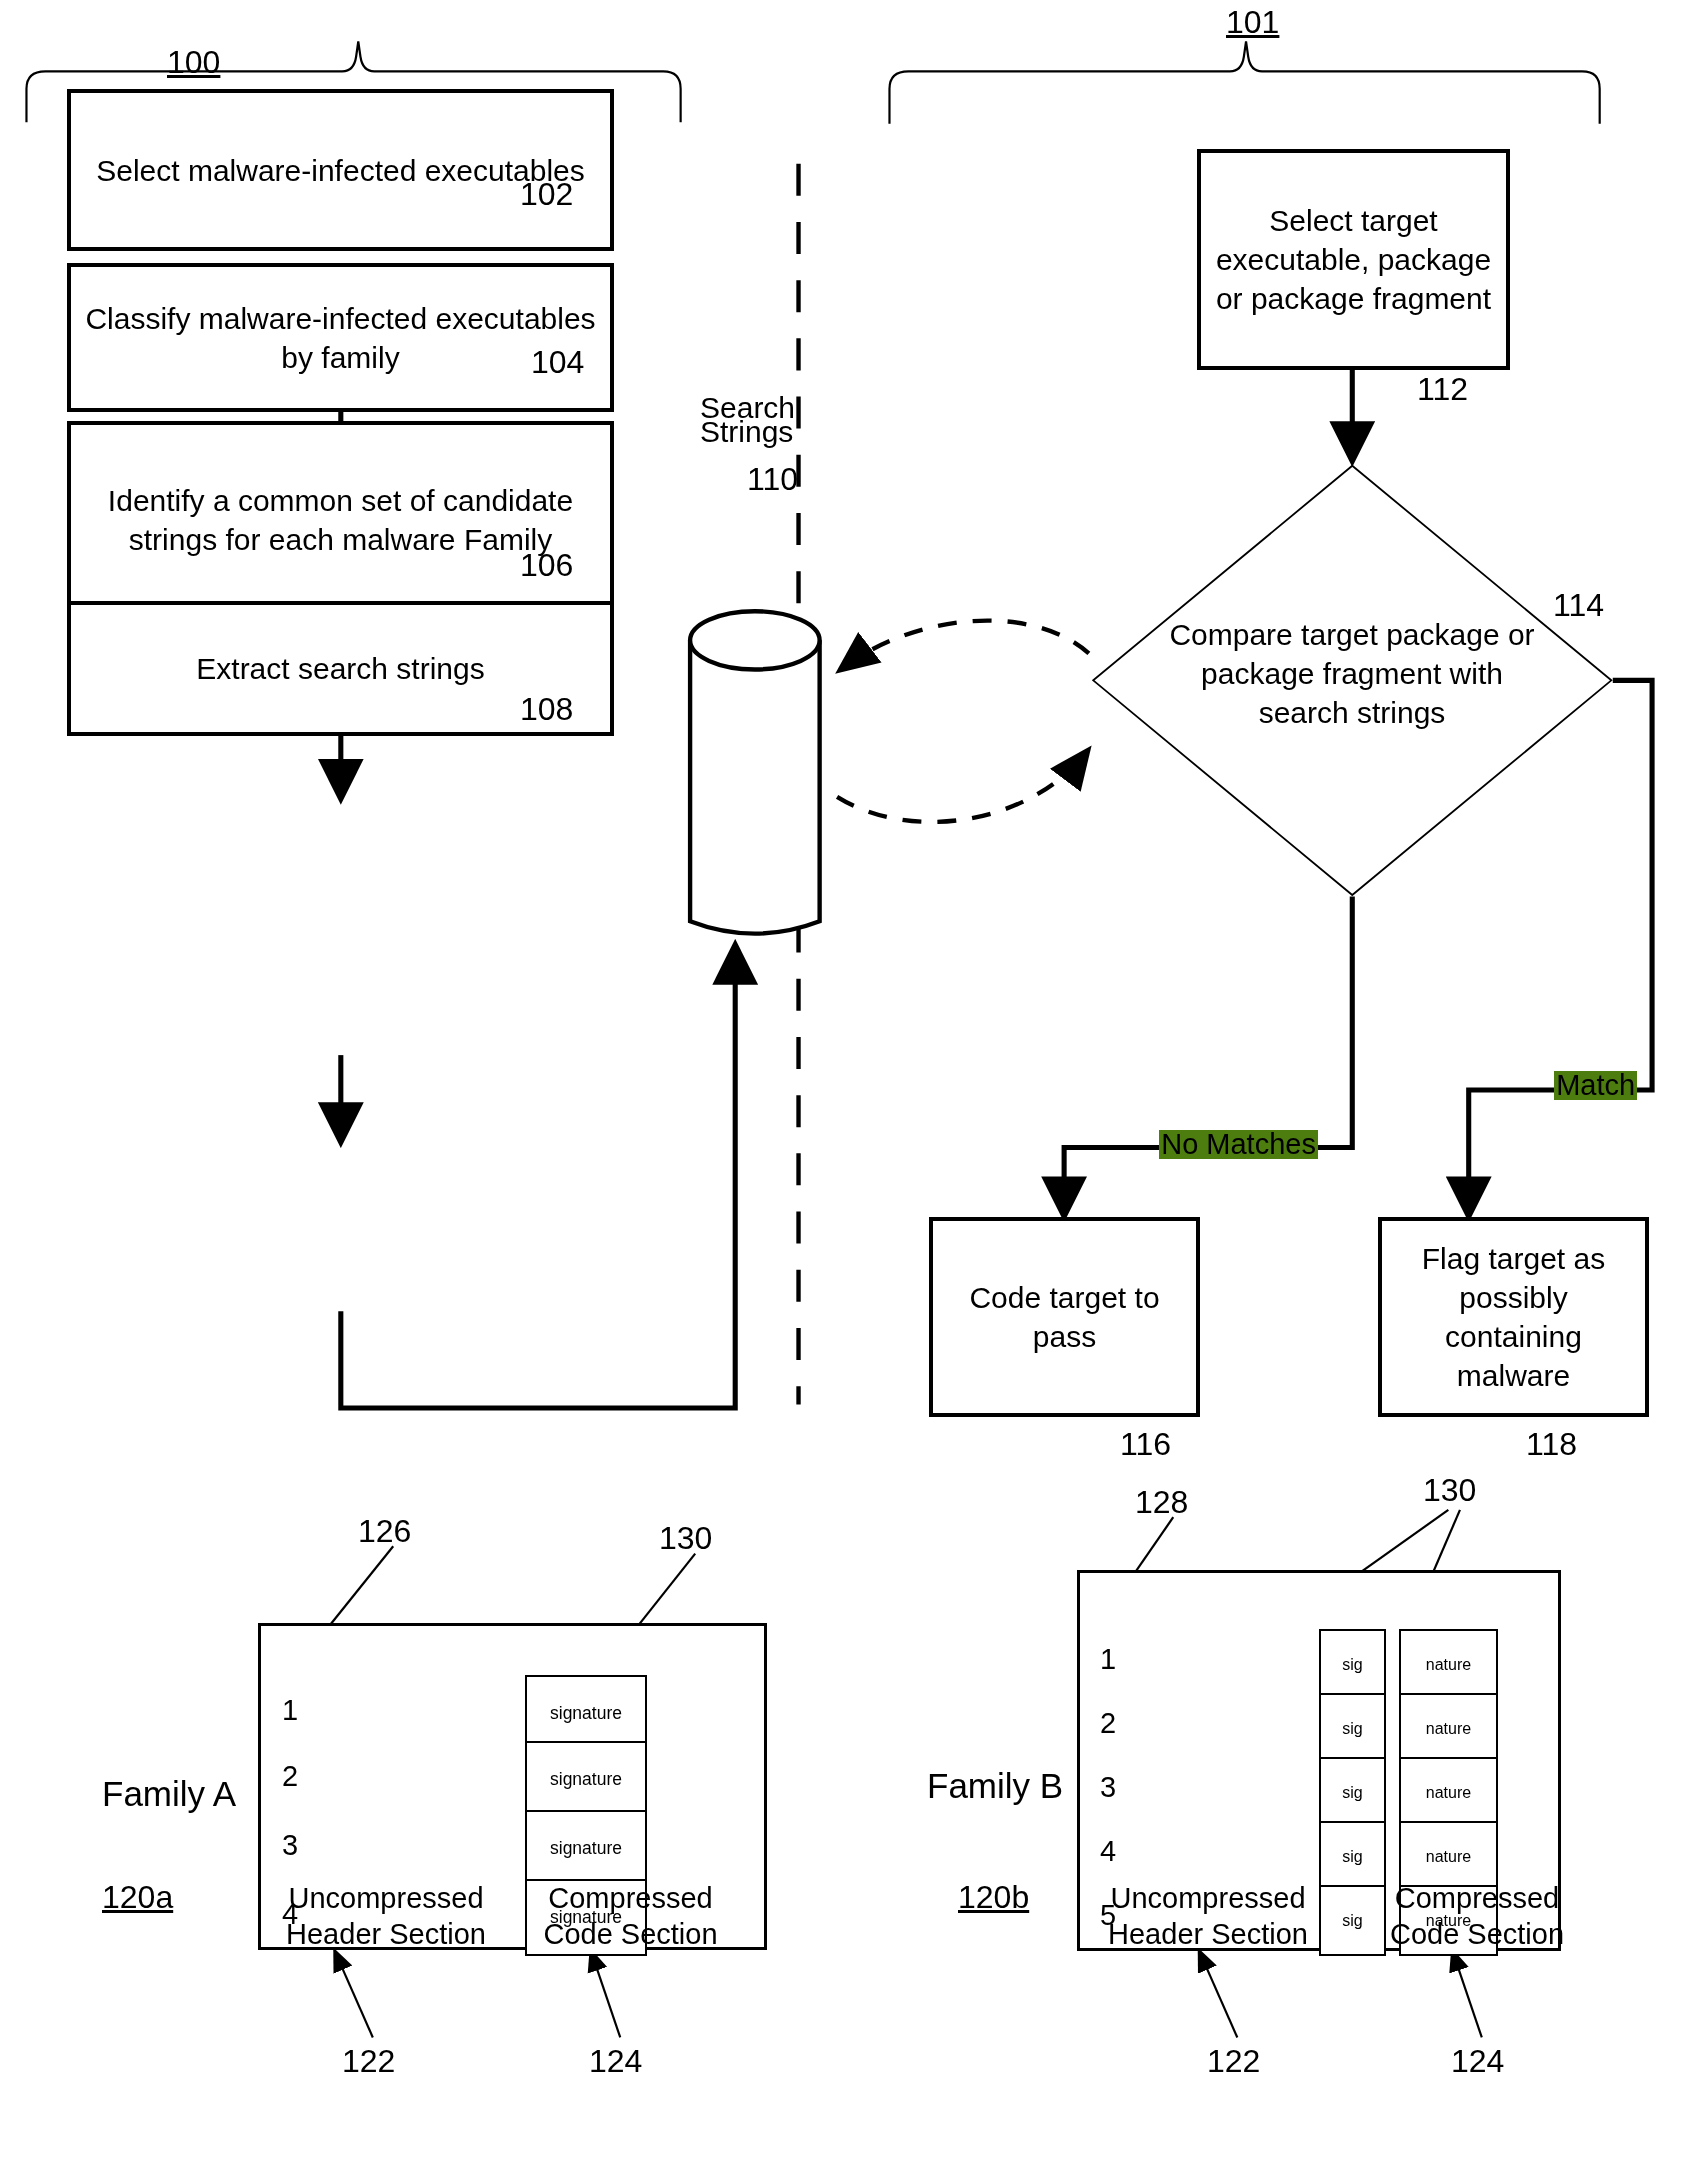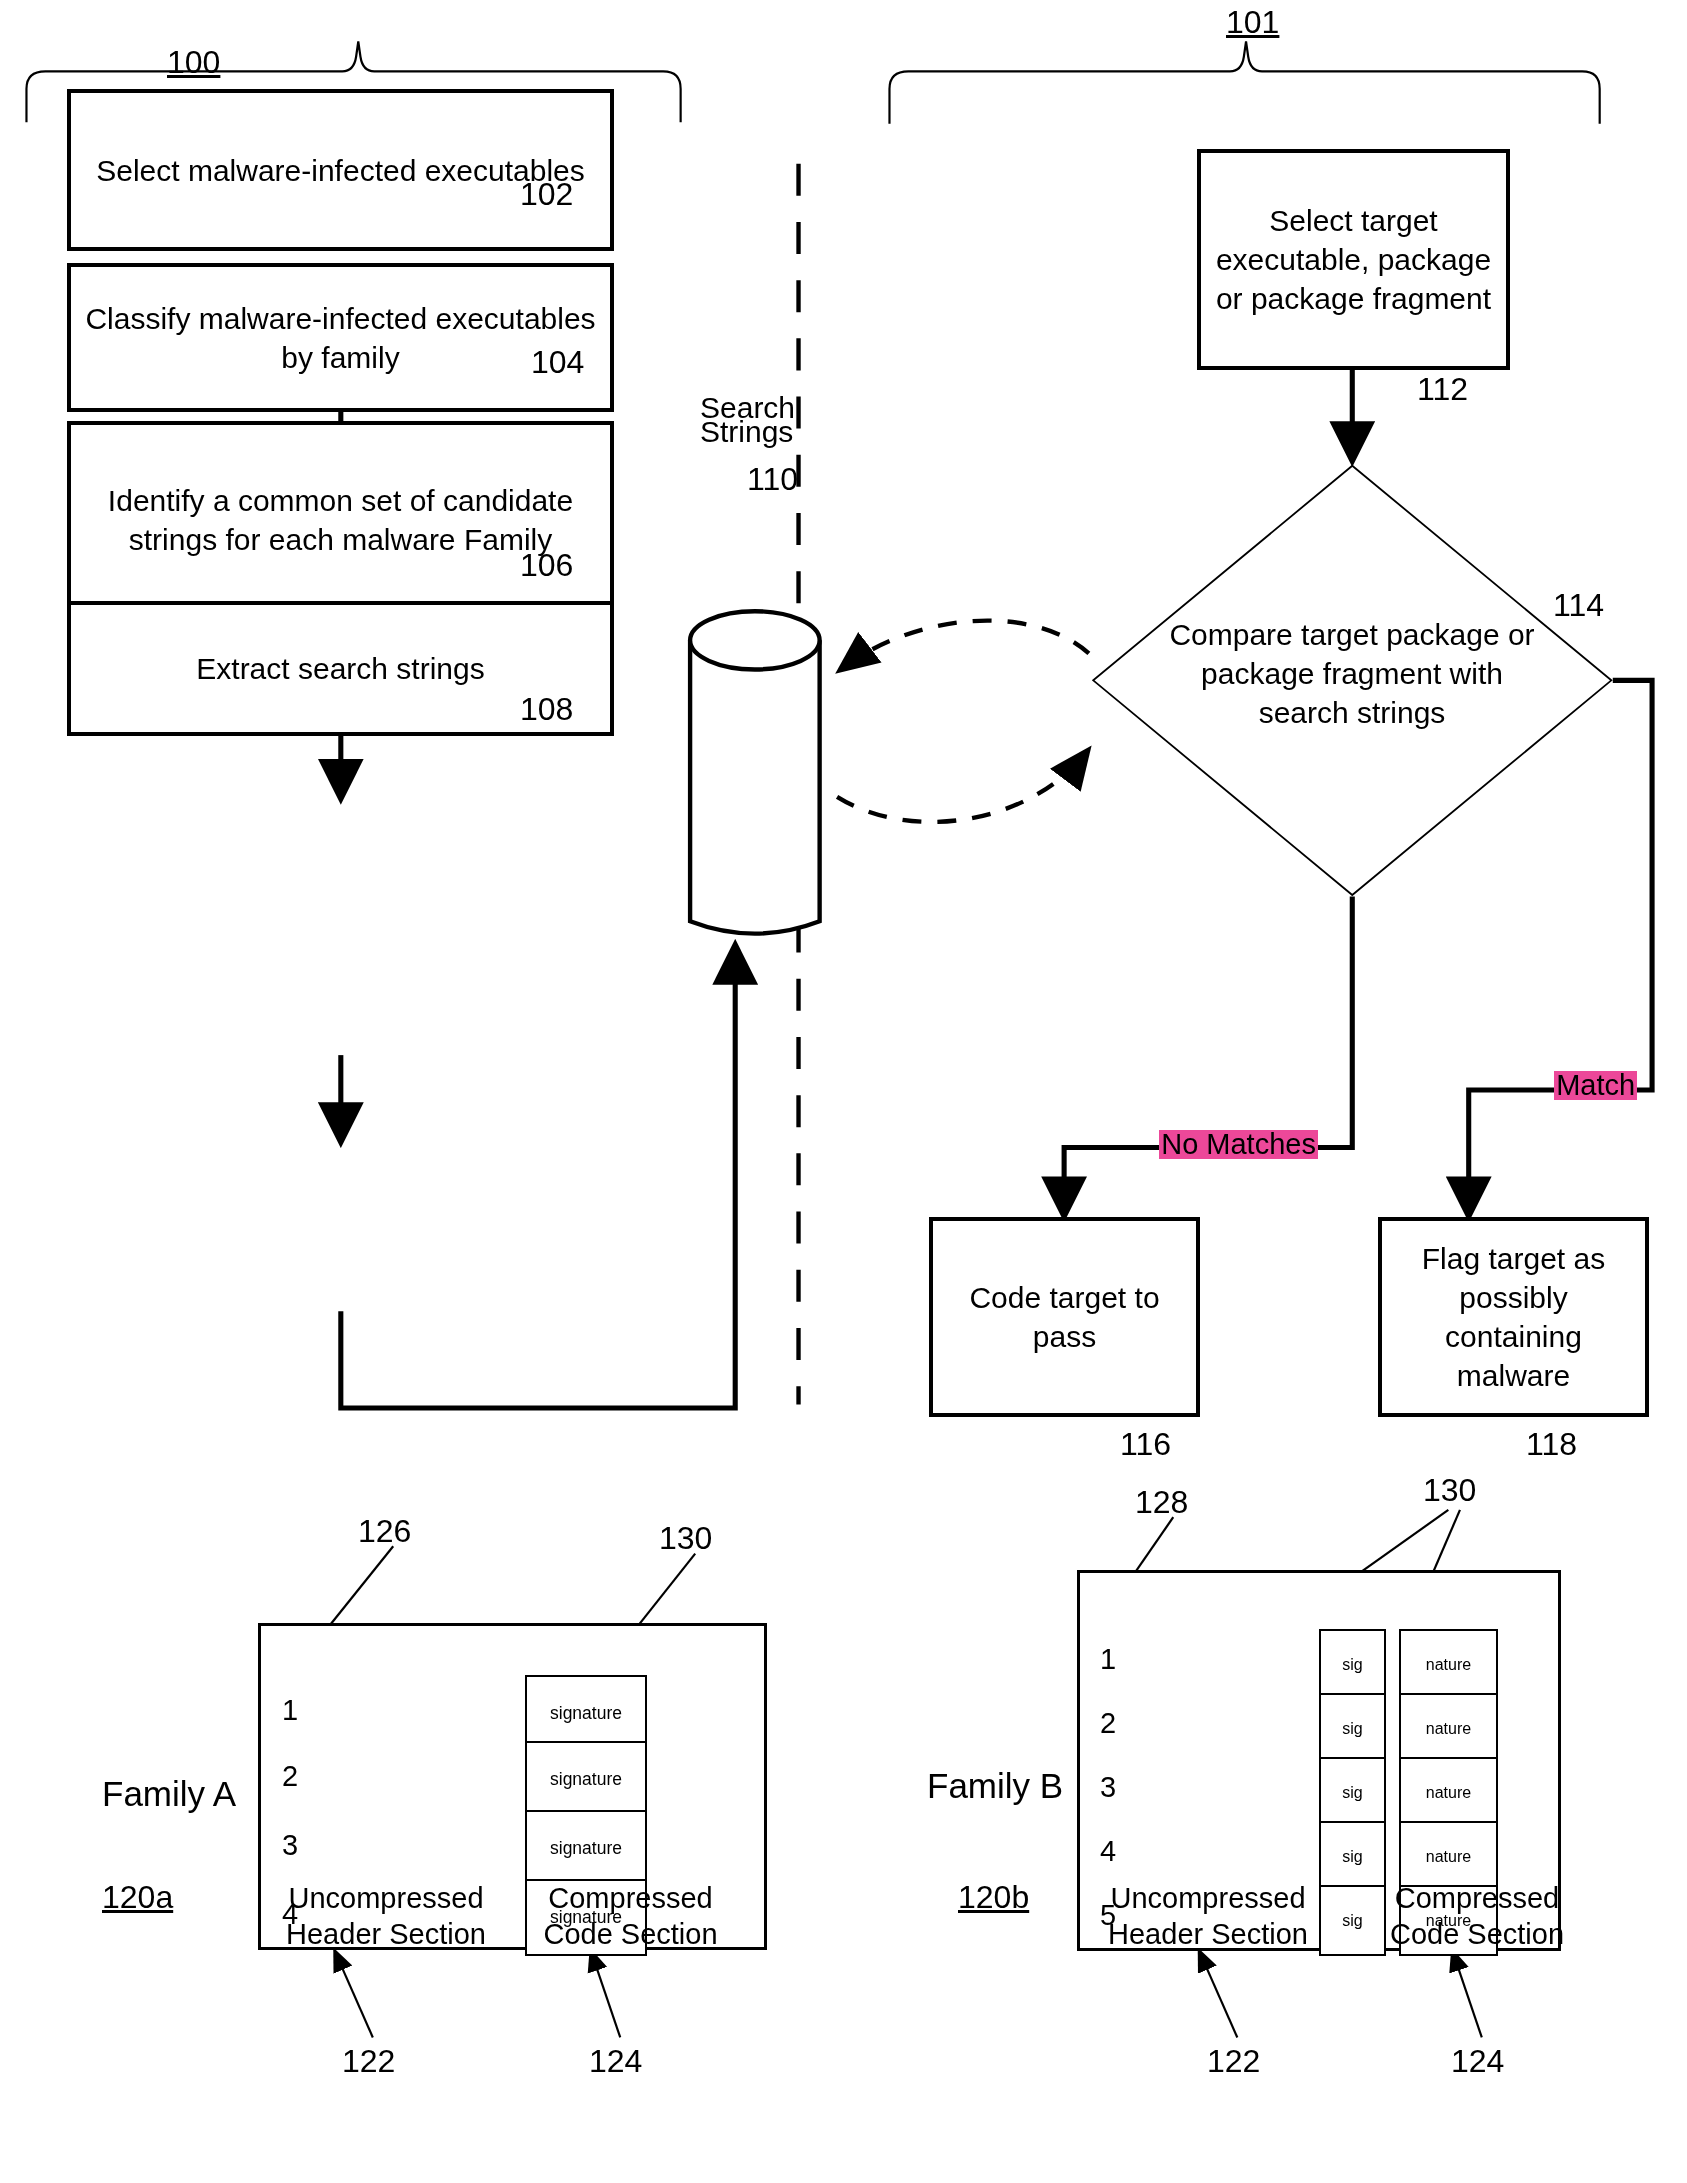--- a/index.html
+++ b/index.html
@@ -5,21 +5,21 @@
 <style>
   html,body{margin:0;padding:0;background:#ffffff;}
   body{font-family:"Liberation Sans", sans-serif;color:#000;}
   #sheet{position:relative;width:1688px;height:2183px;background:#fff;overflow:hidden;}
   svg.layer{position:absolute;left:0;top:0;width:1688px;height:2183px;pointer-events:none;}
   .fbox{position:absolute;border:4.4px solid #000;background:#fff;box-sizing:border-box;
         display:flex;align-items:center;justify-content:center;text-align:center;}
   .fbox .txt{font-size:30px;line-height:1.30;padding:0 10.2px;}
   .reflabel{position:absolute;font-size:32px;line-height:1;white-space:nowrap;}
   .reflabel.u{text-decoration:underline;}
-  .edgelabel{position:absolute;font-size:29px;line-height:1;white-space:nowrap;background:#ec4899;padding:0 2.2px;}
+  .edgelabel{position:absolute;font-size:29px;line-height:1;white-space:nowrap;background:#4d7c0f;padding:0 2.2px;}
   .dbtxt{position:absolute;font-size:30px;line-height:1.25;text-align:center;white-space:nowrap;}
   .diamondtxt{position:absolute;font-size:30px;line-height:1.30;text-align:center;}
   .famlabel{position:absolute;font-size:35px;line-height:1;white-space:nowrap;}
   .rownum{position:absolute;font-size:29px;line-height:1;}
   .secttxt{position:absolute;font-size:29px;line-height:1.25;text-align:center;}
   .sigbox{position:absolute;border:2.9px solid #000;background:#fff;box-sizing:border-box;
           display:flex;align-items:center;justify-content:center;}
   .sigbox span{font-size:17.5px;line-height:1;}
   .sigbox.small span{font-size:16px;}
   .panelbox{position:absolute;border:3.6px solid #000;background:#fff;box-sizing:border-box;}

